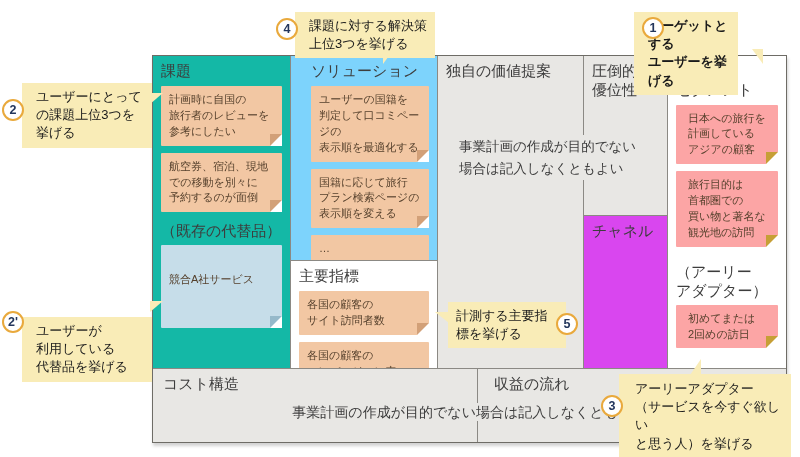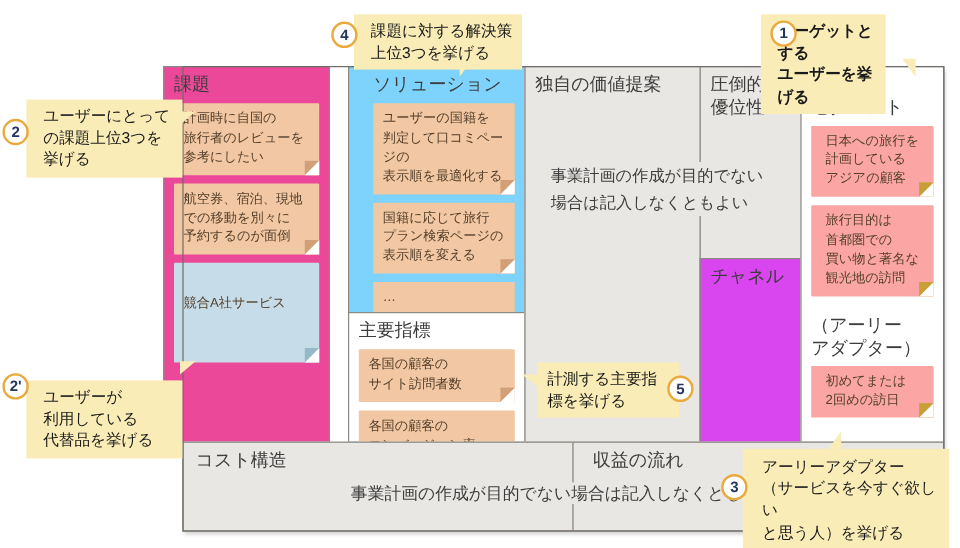--- a/index.html
+++ b/index.html
@@ -2,21 +2,21 @@
 <html><head>
 <meta charset="utf-8">
 <style>
   html,body{margin:0;padding:0;}
   body{font-family:"Liberation Sans","DejaVu Sans",sans-serif;background:#fff;}
   .page{position:relative;width:800px;height:457px;background:#ffffff;overflow:hidden;}
 
   
   .cell{position:absolute;border:1px solid #8b8984;box-sizing:border-box;padding:6px 8px;}
   .cell-title{font-size:15px;color:#3d3d3d;white-space:pre-line;line-height:1.25;margin-bottom:5px;}
-  #cell-problem {left:136px;top:55px;width:139px;height:314px;background:#ec4899;}
+  #cell-problem {left:152px;top:55px;width:139px;height:314px;background:#14b8a6;}
   #cell-solution{left:290px;top:55px;width:148px;height:206px;background:#7dd3fc;padding-left:20px;}
   #cell-metrics {left:290px;top:260px;width:148px;height:109px;background:#ffffff;}
   #cell-uvp     {left:437px;top:55px;width:147px;height:314px;background:#e8e7e4;}
   #cell-unfair  {left:583px;top:55px;width:85px;height:161px;background:#e8e7e4;}
   #cell-channels{left:583px;top:215px;width:85px;height:154px;background:#d946ef;}
   #cell-customer{left:667px;top:55px;width:120px;height:314px;background:#ffffff;}
   #cell-cost    {left:152px;top:368px;width:326px;height:75px;background:#e8e7e4;}
   #cell-revenue {left:477px;top:368px;width:310px;height:75px;background:#e8e7e4;}
   #cell-cost .cell-title{padding-left:2px;}
   #cell-revenue .cell-title{padding-left:8px;}
@@ -79,20 +79,21 @@
 <div class="page">
 
   <div class="cell" id="cell-problem">
     <div class="cell-title">課題</div>
     <div class="note orange">計画時に自国の
 旅行者のレビューを
 参考にしたい</div>
     <div class="note orange">航空券、宿泊、現地
 での移動を別々に
 予約するのが面倒</div>
+    <div class="sub-label">（既存の代替品）</div>
     <div class="note blue note-alt">競合A社サービス</div>
   </div>
 
   <div class="cell" id="cell-solution">
     <div class="cell-title">ソリューション</div>
     <div class="note orange">ユーザーの国籍を
 判定して口コミページの
 表示順を最適化する</div>
     <div class="note orange">国籍に応じて旅行
 プラン検索ページの

